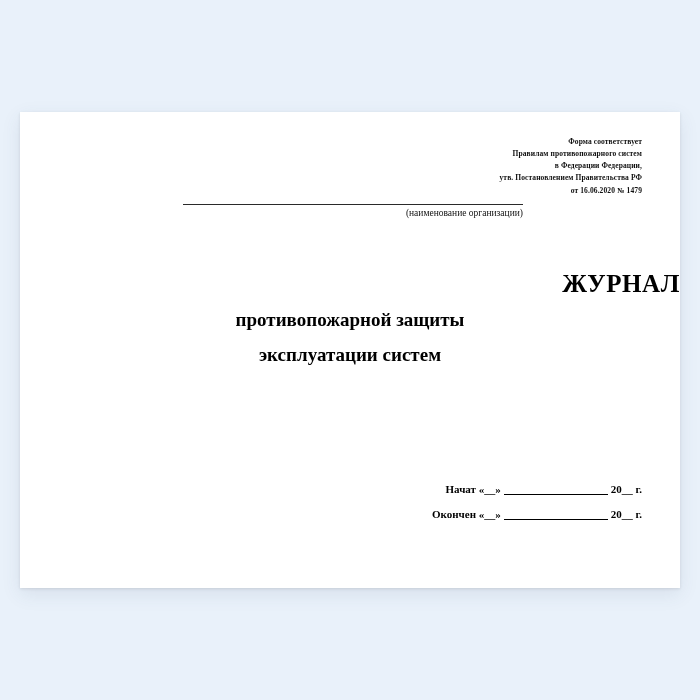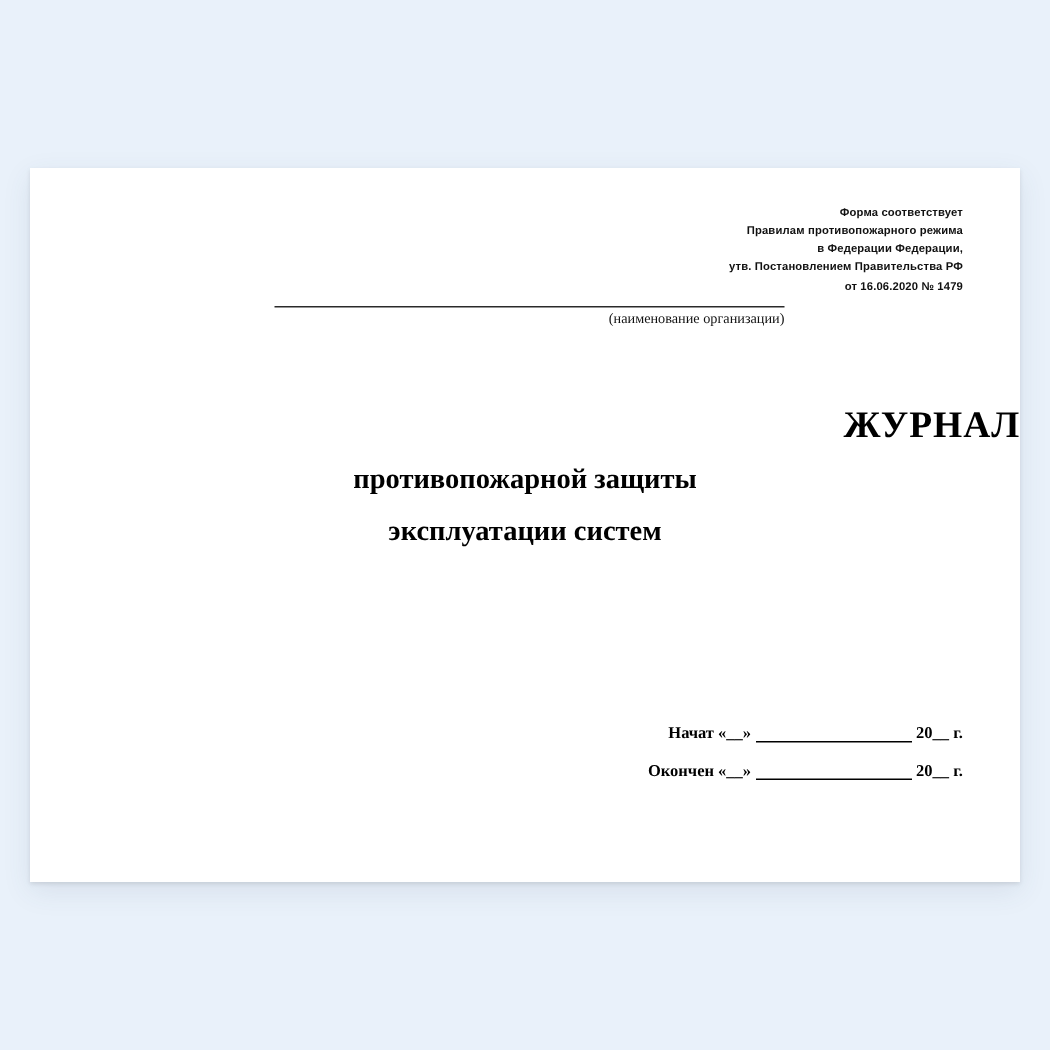--- a/index.html
+++ b/index.html
@@ -34,21 +34,21 @@
     right: 0;
     bottom: 0;
   }
 
   
   .form-ref {
     position: absolute;
     right: 38px;
     top: 24px;
     text-align: right;
-    font-family: Liberation Sans, sans-serif;
+    font-family: Liberation Serif, serif;
     font-size: 7.5px;
     font-weight: bold;
     line-height: 1.62;
     color: #111111;
     letter-spacing: 0.1px;
   }
   .form-ref div {
     white-space: nowrap;
   }
 
@@ -134,21 +134,21 @@
 </style>
 </head>
 <body>
 
 <div class="stage">
   <div class="page">
     <div class="page-inner">
 
       <div class="form-ref">
         <div>Форма соответствует</div>
-        <div>Правилам противопожарного режима</div>
+        <div>Правилам противопожарного систем</div>
         <div>в Федерации Федерации,</div>
         <div>утв. Постановлением Правительства РФ</div>
         <div>от 16.06.2020 № 1479</div>
       </div>
 
       <div class="org-block">
         <div class="org-rule"></div>
         <div class="org-caption">(наименование организации)</div>
       </div>
 

